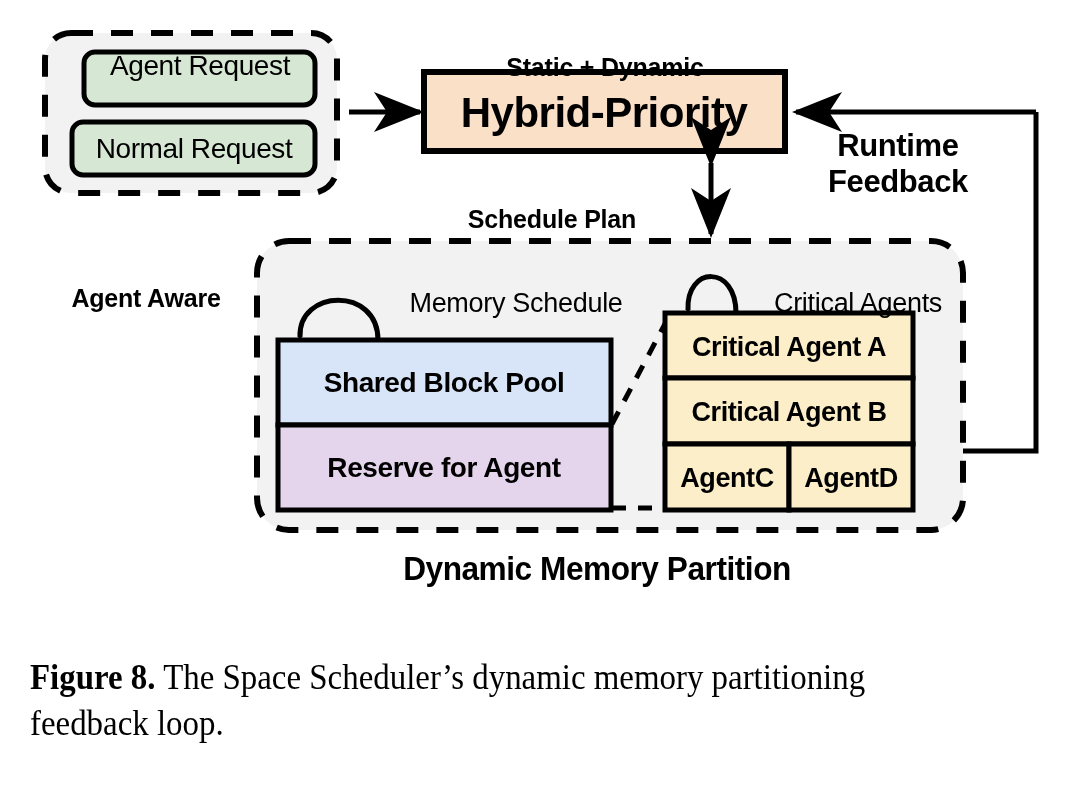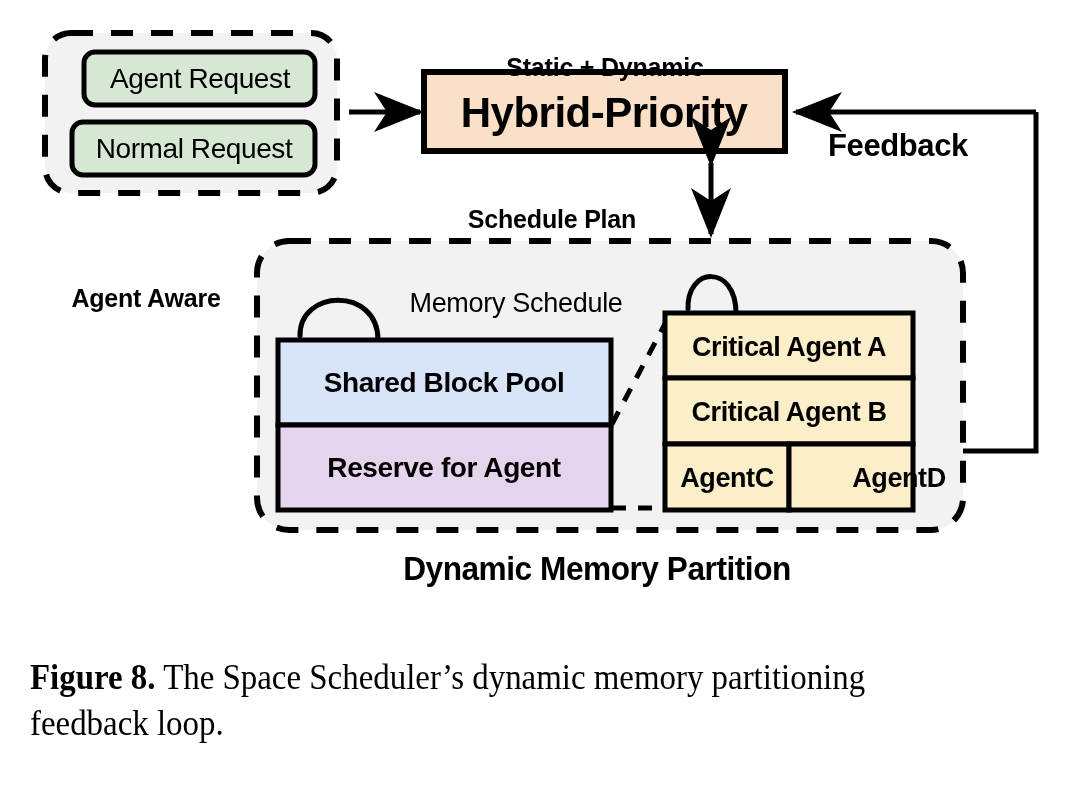--- a/index.html
+++ b/index.html
@@ -147,49 +147,51 @@
 
       <path d="M 688,310 C 686,266 736,264 736,313" fill="none" stroke="#000000" stroke-width="5" marker-start="url(#arrowFilledSm)"></path>
 
       <rect x="665" y="313" width="248" height="65" fill="#fbeec8" stroke="#000000" stroke-width="5"></rect>
       <rect x="665" y="378" width="248" height="66" fill="#fbeec8" stroke="#000000" stroke-width="5"></rect>
       <rect x="665" y="444" width="124" height="66" fill="#fbeec8" stroke="#000000" stroke-width="5"></rect>
       <rect x="789" y="444" width="124" height="66" fill="#fbeec8" stroke="#000000" stroke-width="5"></rect>
     </g>
   </svg>
 
-  <div class="txt center box-text-regular" style="left:200px; top:79px;text-align:center;">Agent Request</div>
+  <div class="txt center box-text-regular" style="left:200px; top:66px;text-align:center;">Agent Request</div>
 
   <div class="txt center box-text-regular" style="left:194px; top:149px;">Normal Request</div>
 
   <div class="txt center label-bold" style="left:605px; top:44px;">Static + Dynamic</div>
 
   <div class="txt center box-title-bold" style="left:604px; top:113px;">Hybrid-Priority</div>
 
   <div class="txt center label-bold" style="left:552px; top:196px;">Schedule Plan</div>
 
   <div class="txt feedback-label" style="left:828px; top:128px;">
+    <div>Runtime</div>
     <div>Feedback</div>
   </div>
 
   <div class="txt center label-bold" style="left:146px; top:275px;">Agent Aware</div>
 
   <div class="txt center label-regular" style="left:516px; top:303px;">Memory Schedule</div>
 
+  <div class="txt center label-regular" style="left:858px; top:303px;">Critical Agents</div>
 
   <div class="txt center box-title-medium" style="left:444px; top:383px;">Shared Block Pool</div>
 
   <div class="txt center box-title-medium" style="left:444px; top:468px;">Reserve for Agent</div>
 
   <div class="txt center agent-row-text" style="left:789px; top:347px;">Critical Agent A</div>
 
   <div class="txt center agent-row-text" style="left:789px; top:412px;">Critical Agent B</div>
 
   <div class="txt center agent-row-text" style="left:727px; top:478px;">AgentC</div>
 
-  <div class="txt center agent-row-text" style="left:851px; top:478px;margin-left:48px;">AgentD</div>
+  <div class="txt center agent-row-text" style="left:851px; top:478px;">AgentD</div>
 
   <div class="txt bottom-caption-label" style="left:597px; top:568px;">Dynamic Memory Partition</div>
 </div>
 
 <div id="figure-caption">
   <span class="fig-num">Figure 8.</span><span> The Space Scheduler’s dynamic memory partitioning feedback loop.</span>
 </div>
 
 </body></html>

